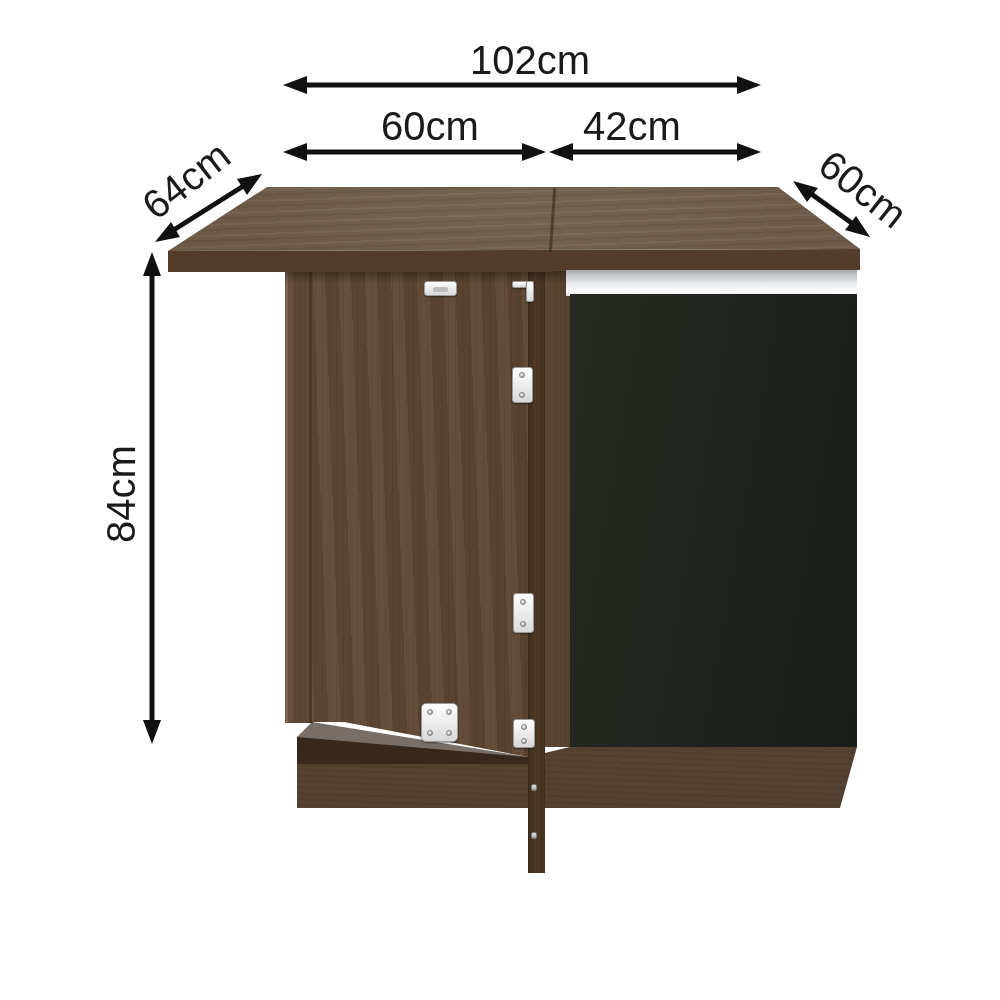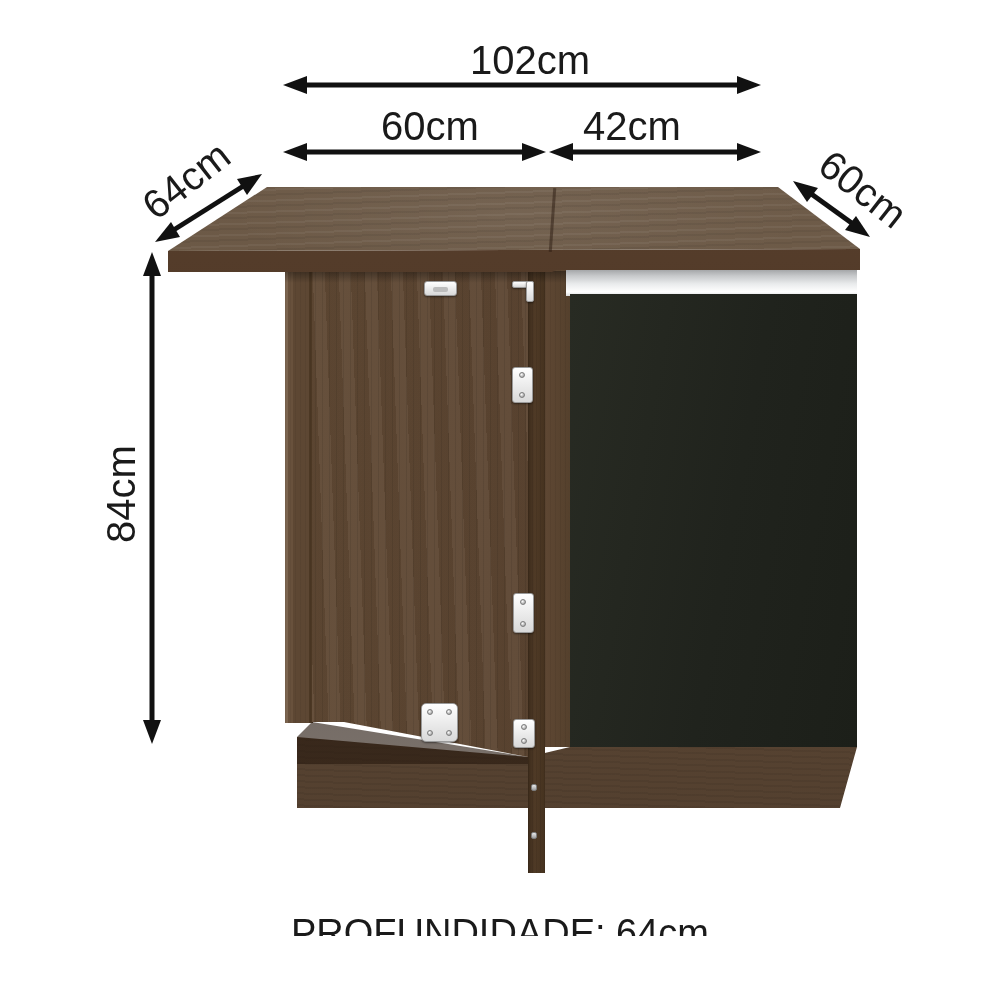--- a/index.html
+++ b/index.html
@@ -170,15 +170,14 @@
       <polygon points="870,237 845,230 856,216" stroke-width="0"></polygon>
     </g>
   </svg>
 
   <div class="dim" style="left:430px;top:38px;width:200px;">102cm</div>
   <div class="dim" style="left:330px;top:104px;width:200px;">60cm</div>
   <div class="dim" style="left:532px;top:104px;width:200px;text-align:center;">42cm</div>
   <div class="dim" style="left:86px;top:158px;width:200px;transform:rotate(-38deg);">64cm</div>
   <div class="dim" style="left:763px;top:167px;width:200px;transform:rotate(38deg);">60cm</div>
   <div class="dim" style="left:21px;top:472px;width:200px;transform:rotate(-90deg);">84cm</div>
-  <div class="caption">PROFUNDIDADE: 64cm</div>
 
 </div>
 
 </body></html>

